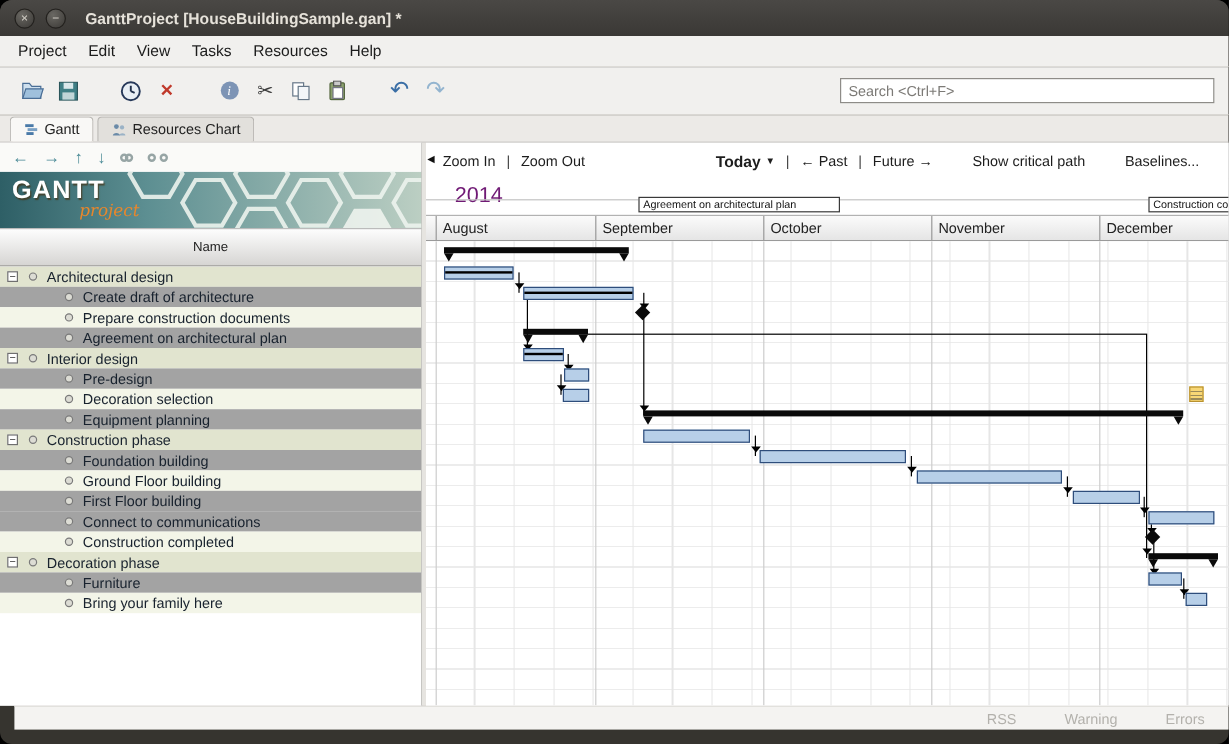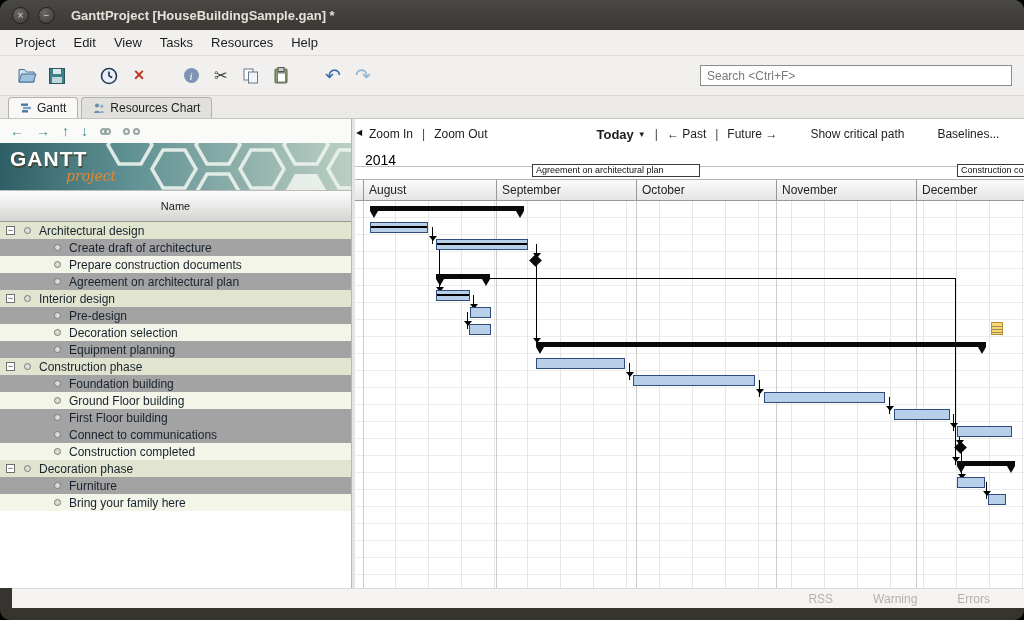--- a/index.html
+++ b/index.html
@@ -72,21 +72,21 @@
   .collapse { position:absolute; left:1px; top:9px; font-size:8px; color:#111; }
   .csep { color:#444; }
   .clink { white-space:nowrap; }
   .today { margin-left:100px; font-weight:bold; font-size:13px; display:inline-flex; align-items:center; gap:4px; }
   .caret { font-size:8px; }
   .critical { margin-left:24px; }
   .baselines { margin-left:24px; }
 
   
   .timeline { position:relative; height:52px; background:#fff; border-bottom:1px solid #9a9a9a; overflow:hidden; }
-  .year { position:absolute; left:10px; top:3px; font-size:14px; color:#000000; }
+  .year { position:absolute; left:24px; top:3px; font-size:18px; color:#701a75; }
   .yearline { position:absolute; top:17px; left:0; right:0; height:1px; background:#c2c2c2; }
   .months { position:absolute; left:0; right:0; bottom:0; height:21px; background:linear-gradient(#fbfbfb,#e5e5e5); border-top:1px solid #b2b2b2;margin-top:20px; }
   .month { position:absolute; top:0; height:21px; line-height:20px; border-left:1px solid #989898; padding-left:5px; font-size:12px; color:#222; }
   .annot { position:absolute; top:15px; height:13px; background:#fff; border:1px solid #3a3a3a; font-size:9px; line-height:11px;
            padding:0 3px; white-space:nowrap; overflow:hidden; z-index:4; color:#111; }
 
   
   .chart-body { flex:1; position:relative; overflow:hidden; background-color:#fff;
     background-image:
       repeating-linear-gradient(to right, transparent 0 32px, #e6e6e6 32px 33px),
@@ -102,21 +102,21 @@
   .bar-sum { position:absolute; height:5px; background:#0a0a0a; z-index:2; }
   .bar-sum::before, .bar-sum::after { content:''; position:absolute; top:5px; width:0; height:0; border:4px solid transparent; border-top:7px solid #0a0a0a; }
   .bar-sum::before { left:0; }
   .bar-sum::after { right:0; }
   .bar-mile { position:absolute; width:9px; height:9px; background:#0a0a0a; transform:rotate(45deg); z-index:3; }
   .note { position:absolute; width:12px; height:13px; background:#f8d776; border:1px solid #b8912f; z-index:3;
     background-image:linear-gradient(#f8d776 0 3px, #9a8a5a 3px 4px, #f8d776 4px 6px, #9a8a5a 6px 7px, #f8d776 7px 9px, #9a8a5a 9px 10px, #f8d776 10px); }
 
   
   .statusbar { height:20px; background:#f4f3f1; border-top:1px solid #dedcd8; display:flex; align-items:center;
-               justify-content:flex-end; gap:40px; padding-right:34px; font-size:12px; color:#b3b1ac;margin-left:12px; }
+               justify-content:flex-end; gap:40px; padding-right:20px; font-size:12px; color:#b3b1ac;margin-left:12px; }
 </style>
 </head>
 <body>
 
 <div class="window">
 
   <div class="titlebar">
     <div class="win-btns">
       <span class="wbtn">×</span>
       <span class="wbtn">−</span>

